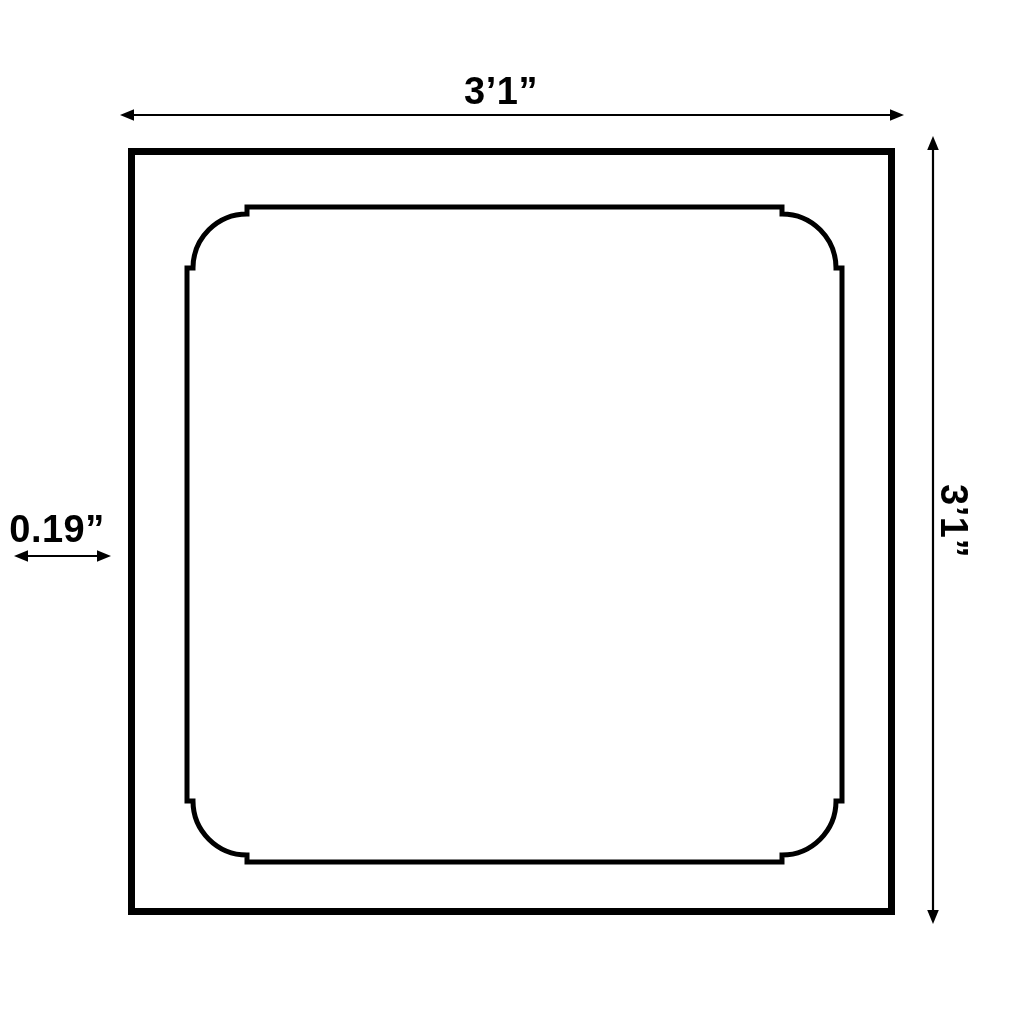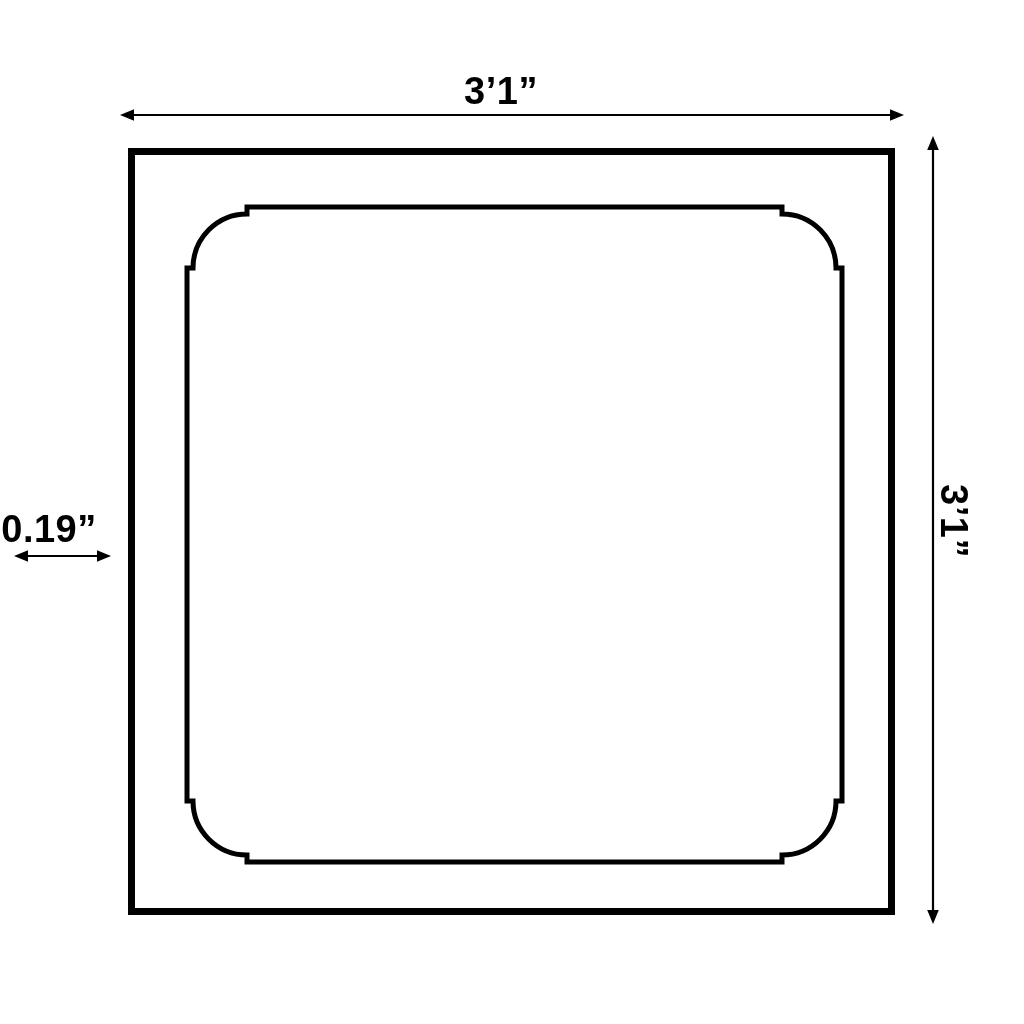--- a/index.html
+++ b/index.html
@@ -72,15 +72,15 @@
       <line x1="24" y1="536" x2="101" y2="536" stroke="#000000" stroke-width="2.2"></line>
       <polygon points="14,536 28,530.2 28,541.8" fill="#000000"></polygon>
       <polygon points="111,536 97,530.2 97,541.8" fill="#000000"></polygon>
     </g>
   </svg>
 
   <div class="dim-label" style="left:501px; top:71px;">3’1”</div>
 
   <div class="dim-label rotated" style="left:954px; top:501px;">3’1”</div>
 
-  <div class="dim-label" style="left:49px; top:509px;">0.19”</div>
+  <div class="dim-label" style="left:57px; top:509px;">0.19”</div>
 
 </div>
 
 </body></html>

